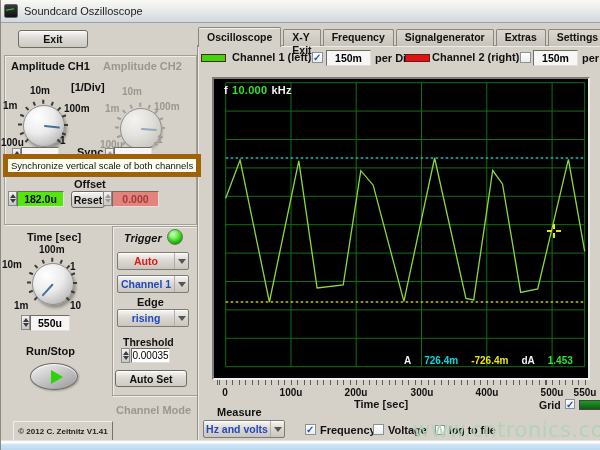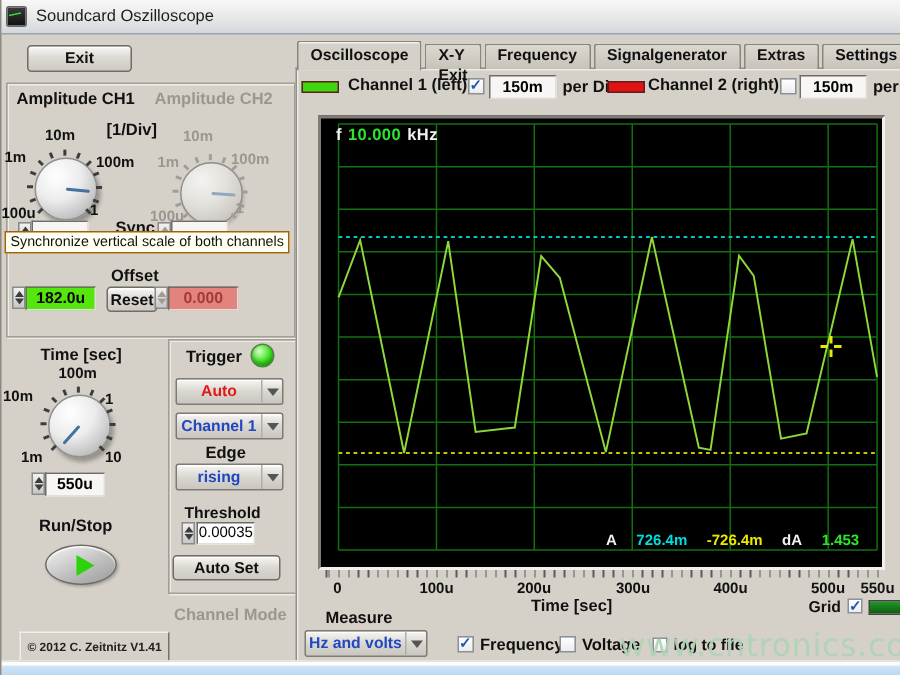--- a/index.html
+++ b/index.html
@@ -58,21 +58,21 @@
   .blue{color:#2148c0;}  .redtx{color:#e01818;}
   
   .cb{width:11px;height:11px;background:linear-gradient(#fff,#ececec);
     border:1px solid #8a9199;box-sizing:border-box;}
   .cb.checked::after{content:"\2713";display:block;color:#1e56b4;font-size:10px;
     font-weight:bold;line-height:9px;margin-left:0px;}
   
   .led{width:14px;height:14px;border-radius:50%;border:1px solid #55804d;
     background:radial-gradient(circle at 35% 30%,#d2ffc8,#3fe01e 55%,#17a006);box-shadow:inset 0 -2px 3px rgba(0,90,0,.4);}
   
-  .tooltip{background:#fffff2;border:1px solid #a16207;font-size:9.5px;color:#111;
+  .tooltip{background:#fffff2;border:5px solid #a16207;font-size:9.5px;color:#111;
     padding:1px 3px;white-space:nowrap;z-index:40;}
   
   .tabs{left:197px;top:26px;height:20px;display:flex;align-items:flex-end;z-index:5;}
   .tab{background:linear-gradient(#dcd8d0,#c7c3bb);border:1px solid #8a867e;border-bottom:none;
     font-size:10.5px;font-weight:bold;color:#111;padding:1px 8px 2px;margin-right:2px;
     border-radius:2px 2px 0 0;height:13px;line-height:13px;}
   .tab.active{background:#d5d1c8;height:16px;line-height:16px;position:relative;top:1px;
     box-shadow:inset 0 1px 0 #f2f0ec;}
   .tab-panel{left:196px;top:45px;width:404px;height:395px;background:#d5d1c8;
     border-top:1px solid #94908a;border-left:1px solid #94908a;box-shadow:inset 1px 1px 0 #eceae5;}
@@ -210,21 +210,21 @@
   <span class="abs lbl" style="left:69px;top:261px;">1</span>
   <span class="abs lbl" style="left:13px;top:300px;">1m</span>
   <span class="abs lbl" style="left:69px;top:300px;">10</span>
   <span class="abs spin" style="left:20px;top:315px;"></span>
   <span class="abs fld" style="left:29px;top:315px;width:40px;height:16px;">550u</span>
 
   <span class="abs lbl-lg" style="left:25px;top:345px;">Run/Stop</span>
   <div class="abs runbtn" style="left:29px;top:363px;"></div>
 
   <div class="abs panel" style="left:111px;top:226px;width:96px;height:168px;"></div>
-  <span class="abs lbl-lg" style="left:123px;top:232px;">Trigger</span>
+  <span class="abs lbl-lg" style="left:123px;top:232px;font-style:italic;">Trigger</span>
   <span class="abs led" style="left:166px;top:229px;"></span>
   <div class="abs dd" style="left:116px;top:252px;width:72px;height:18px;">
     <span class="dlab redtx">Auto</span>
       <span class="arr"></span>
   </div>
   <div class="abs dd" style="left:116px;top:275px;width:72px;height:18px;">
     <span class="dlab blue">Channel 1</span>
       <span class="arr"></span>
   </div>
   <span class="abs lbl-lg" style="left:136px;top:296px;">Edge</span>

